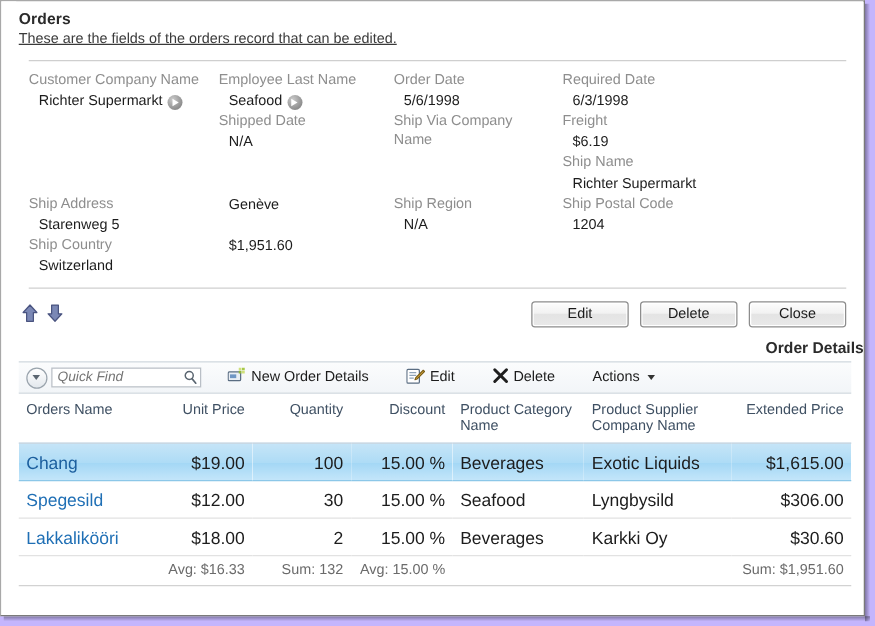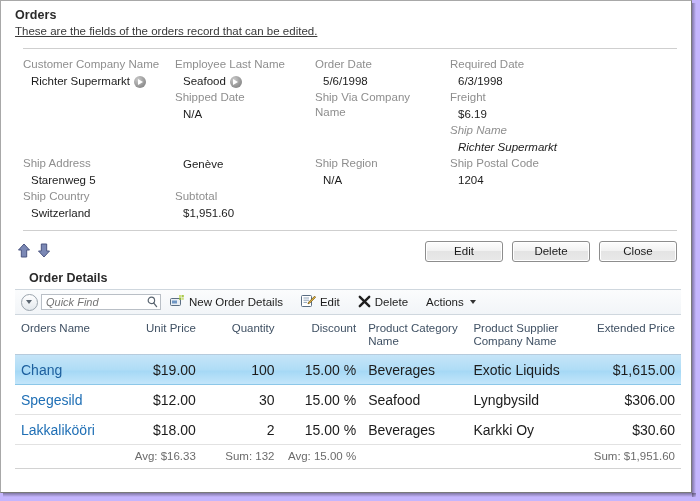--- a/index.html
+++ b/index.html
@@ -178,25 +178,26 @@
     box-sizing: border-box;
     padding: 0 10px;
   }
 
   
   .section-title {
     font-size: 12.5px;
     font-weight: bold;
     color: #2b2b2b;
     padding: 8px 0 4px 28px;
+    text-align: right;
   }
   .grid-toolbar {
     display: flex;
     align-items: center;
-    gap: 0px;
+    gap: 12px;
     height: 24px;
     margin: 0 10px 0 14px;
     border-top: 1px solid #cfd7de;
     border-bottom: 1px solid #cfd7de;
     background: linear-gradient(to bottom, #fbfcfd, #f2f5f8);
     padding: 0 4px;
   }
   .qf-wrap {
     display: flex;
     align-items: center;
@@ -389,21 +390,21 @@
             <div class="field-value">&nbsp;</div>
           </div>
           <div class="field" style="width: 140px;">
             <div class="field-label">&nbsp;</div>
             <div class="field-value">&nbsp;</div>
           </div>
           <div class="field" style="width: 135px;">
             <div class="field-label">&nbsp;</div>
             <div class="field-value">&nbsp;</div>
           </div>
-          <div class="field" style="width: 200px; font-style: italic;">
+          <div class="field" style="width: 200px;">
             <div class="field-label">Ship Name</div>
             <div class="field-value">
               <span>Richter Supermarkt</span>
             </div>
           </div>
         </div>
         <div class="field-row">
           <div class="field" style="width: 152px;">
             <div class="field-label">Ship Address</div>
             <div class="field-value">
@@ -429,21 +430,20 @@
           </div>
         </div>
         <div class="field-row">
           <div class="field" style="width: 152px;">
             <div class="field-label">Ship Country</div>
             <div class="field-value">
               <span>Switzerland</span>
             </div>
           </div>
           <div class="field" style="width: 140px;">
-            <div class="field-label">Subtotal</div>
             <div class="field-value">
               <span>$1,951.60</span>
             </div>
           </div>
           <div class="field" style="width: 135px;">
             <div class="field-label">&nbsp;</div>
             <div class="field-value">&nbsp;</div>
           </div>
           <div class="field" style="width: 200px;">
             <div class="field-label">&nbsp;</div>

